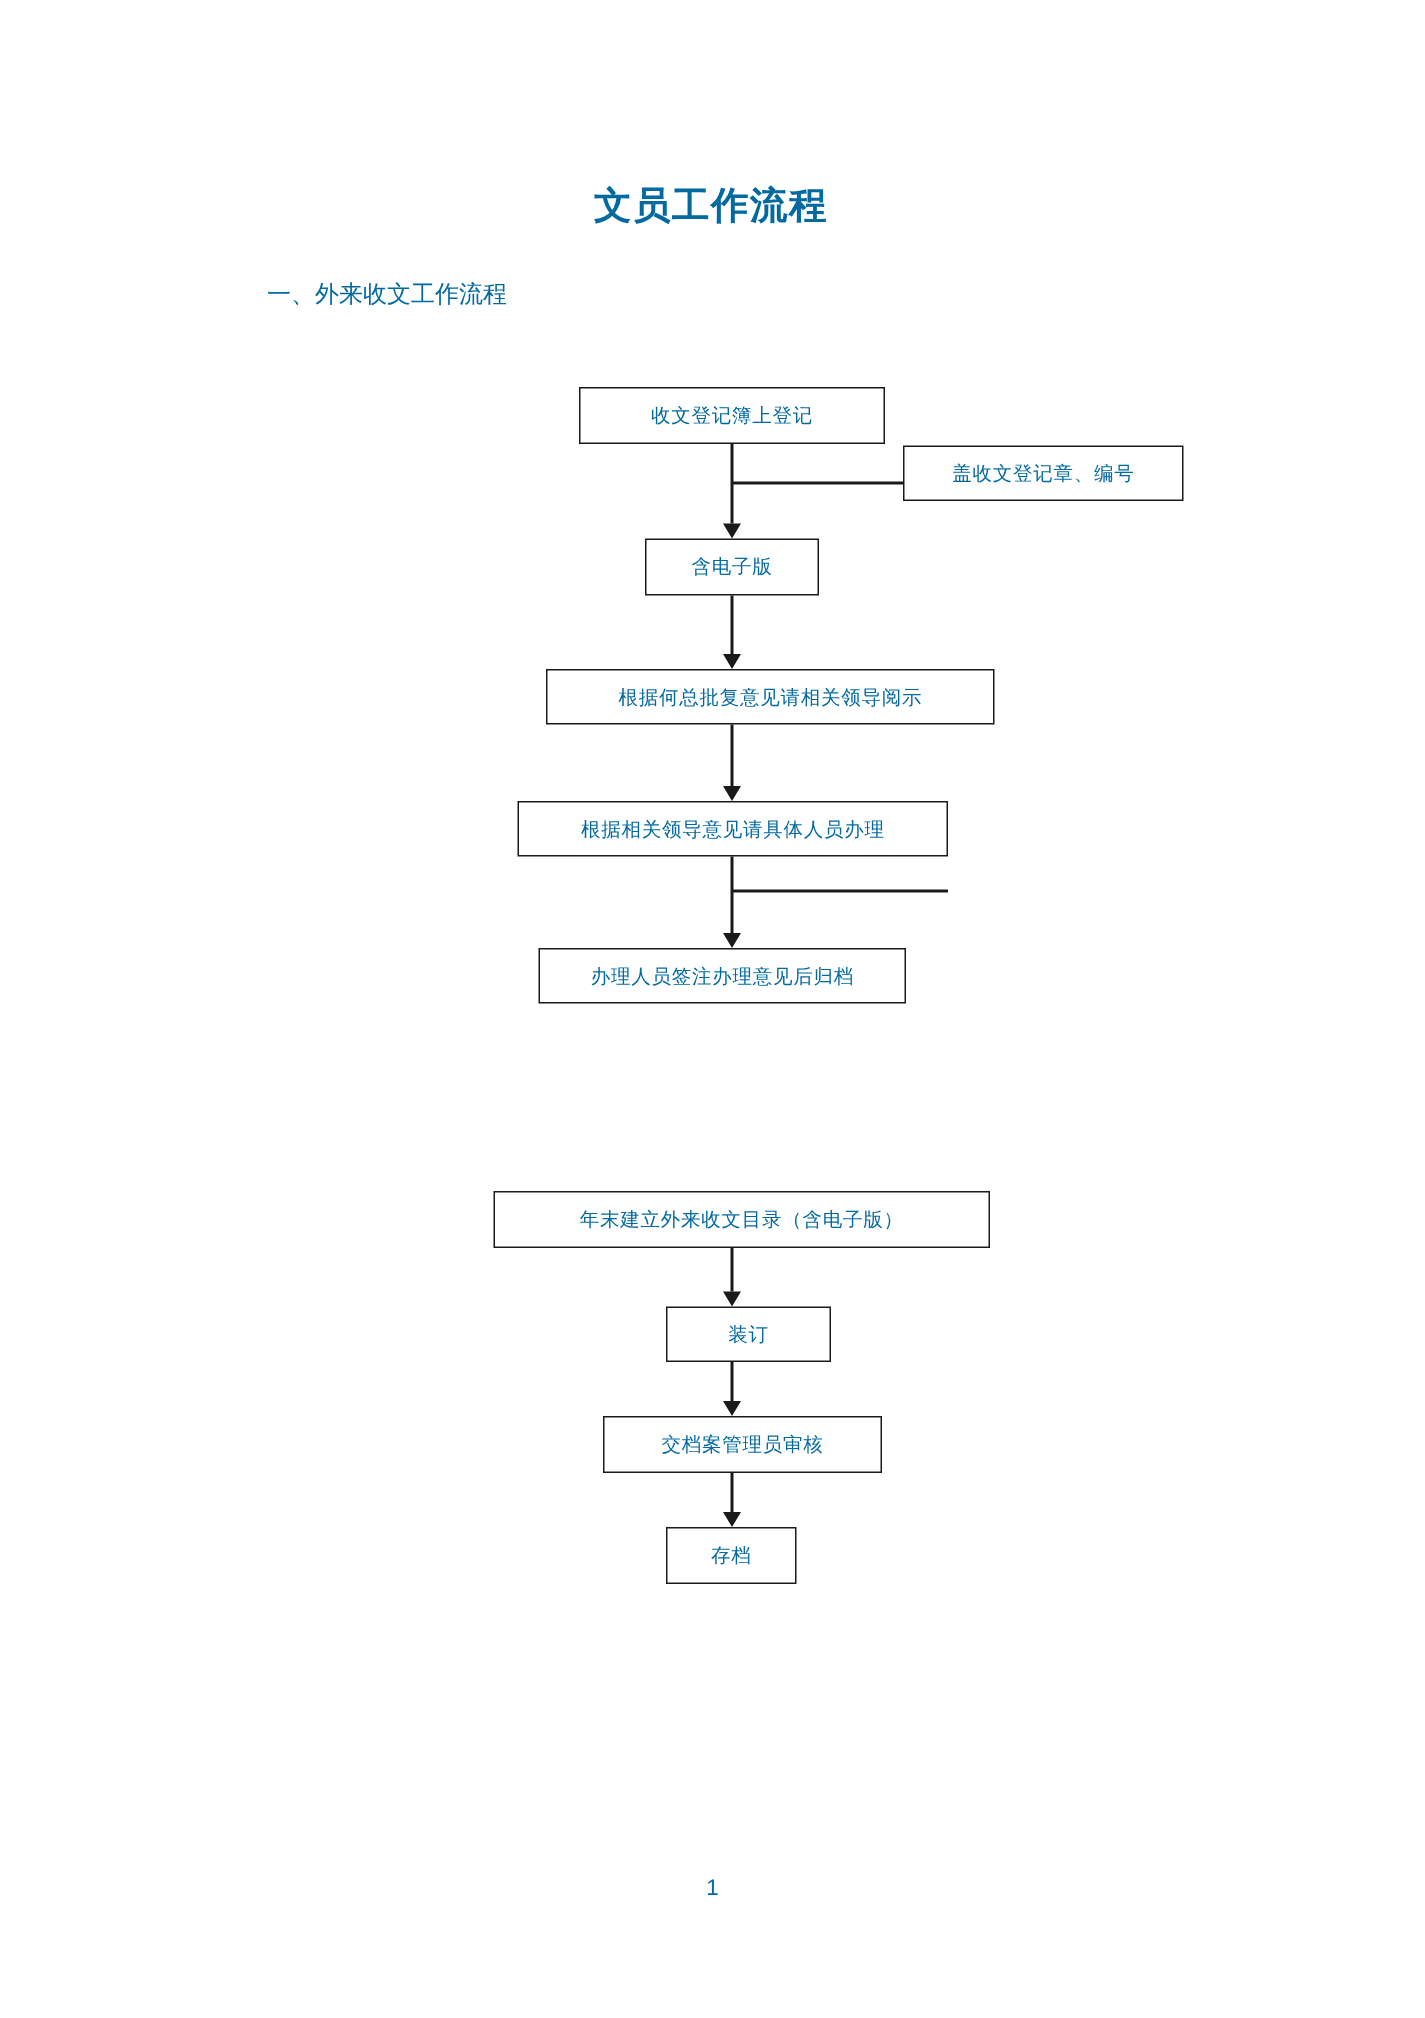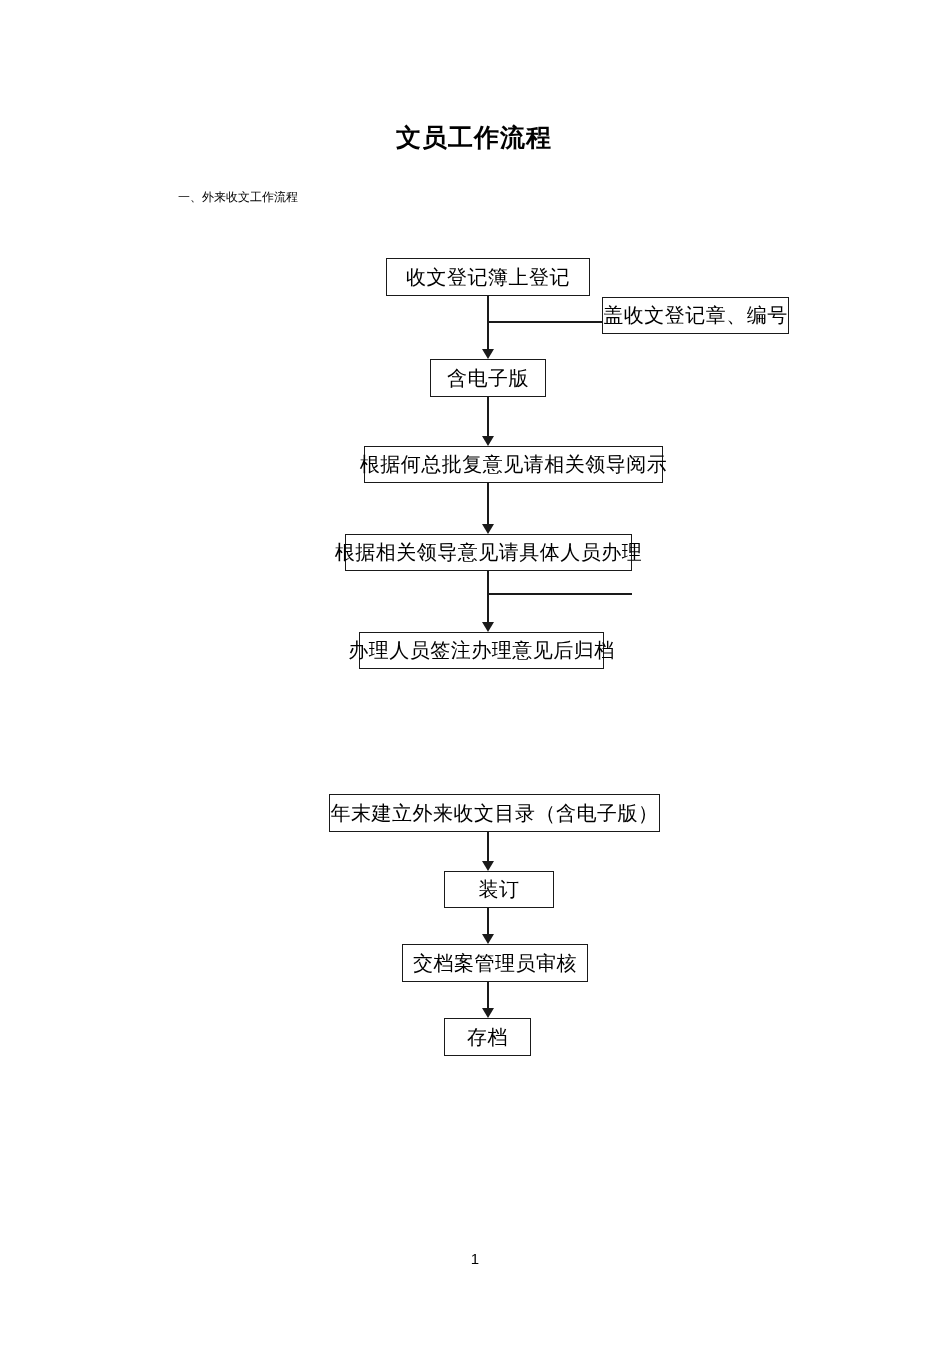--- a/index.html
+++ b/index.html
@@ -6,48 +6,48 @@
     margin: 0;
     padding: 0;
     background: #ffffff;
   }
   .page {
     position: relative;
     width: 950px;
     height: 1345px;
     background: #ffffff;
     font-family: "Liberation Serif", "DejaVu Serif", serif;
-    color: #000000;
+    color: #0369a1;
     overflow: hidden;
   }
   .doc-title {
     position: absolute;
     left: 396px;
     top: 122px;
     margin: 0;
     font-size: 25px;
     font-weight: bold;
     letter-spacing: 1px;
     line-height: 32px;
     white-space: nowrap;
   }
   .section-heading {
     position: absolute;
     left: 178px;
     top: 187px;
-    font-size: 12px;
+    font-size: 16px;
     line-height: 20px;
     white-space: nowrap;
   }
   .flow-node {
     position: absolute;
     box-sizing: border-box;
     border: 1.5px solid #1a1a1a;
     background: #ffffff;
-    font-size: 20px;
+    font-size: 13px;
     display: flex;
     align-items: center;
     justify-content: center;
     text-align: right;
     white-space: nowrap;
     letter-spacing: 0.5px;
   }
   
   .n0  { left: 386px; top: 258px;  width: 204px; height: 38px; }
   .n1  { left: 602px; top: 297px;  width: 187px; height: 37px; }

